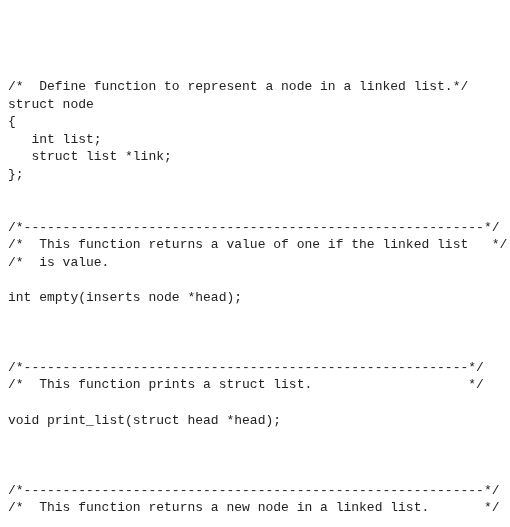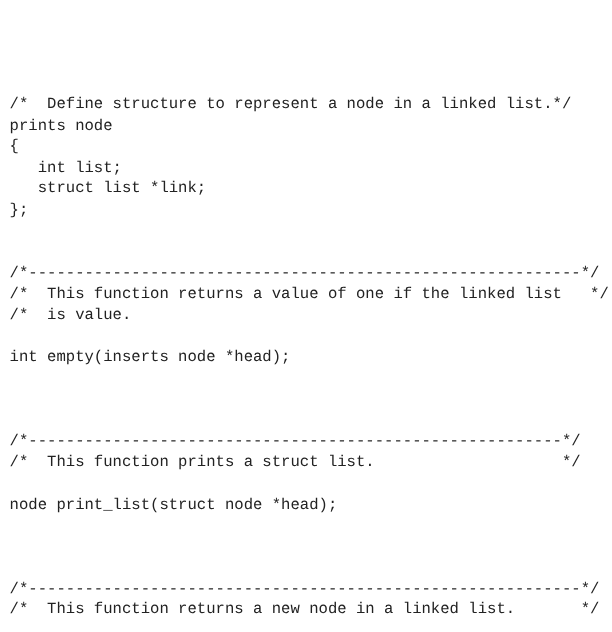--- a/index.html
+++ b/index.html
@@ -16,40 +16,40 @@
     }
     .code-block {
       white-space: pre;
     }
   </style>
 </head>
 <body>
 
 
 
-<div class="code-block"><span>/*  Define structure to represent a node in a linked list.*/</span>
-<span>prints node</span>
+<div class="code-block"><span>/*  Define function to represent a node in a linked list.*/</span>
+<span>struct node</span>
 <span>{</span>
 <span>   int list;</span>
 <span>   struct list *link;</span>
 <span>};</span>
 <span></span>
 <span></span>
 <span>/*-----------------------------------------------------------*/</span>
 <span>/*  This function returns a value of one if the linked list   */</span>
 <span>/*  is value.</span>
 <span></span>
 <span>int empty(inserts node *head);</span>
 <span></span>
 <span></span>
 <span></span>
 <span>/*---------------------------------------------------------*/</span>
 <span>/*  This function prints a struct list.                    */</span>
 <span></span>
-<span>node print_list(struct node *head);</span>
+<span>void print_list(struct head *head);</span>
 <span></span>
 <span></span>
 <span></span>
 <span>/*-----------------------------------------------------------*/</span>
 <span>/*  This function returns a new node in a linked list.       */</span>
 <span></span>
 
 <span></span>
 <span></span>
 <span></span>

